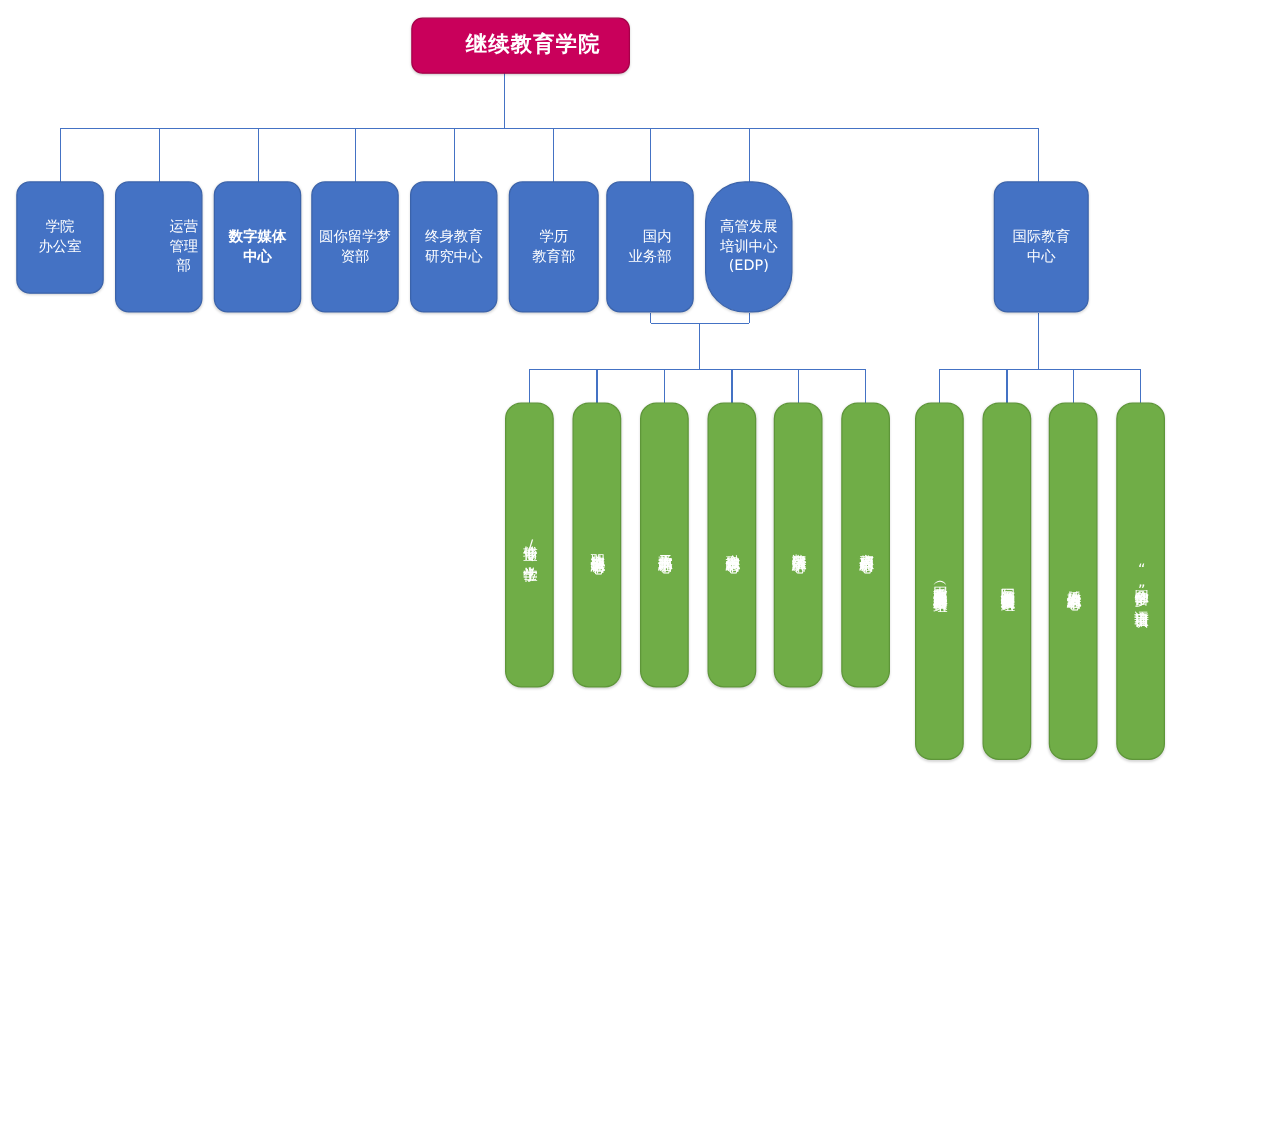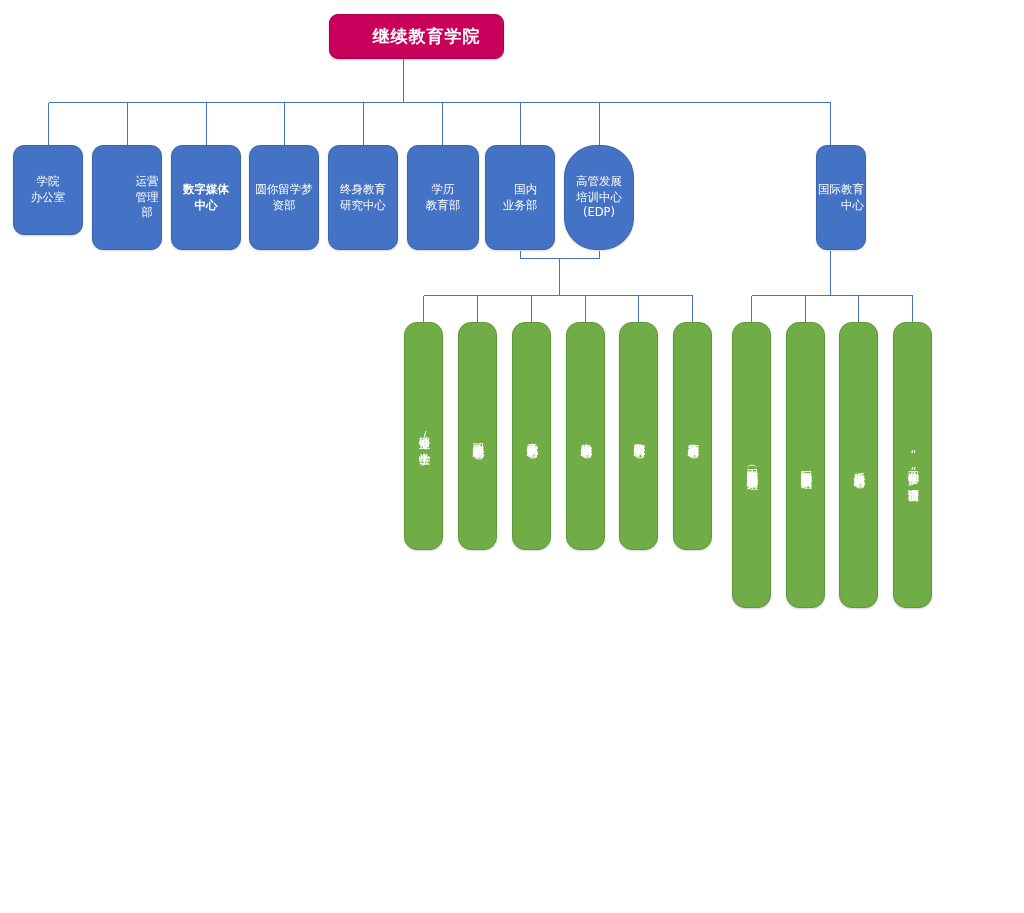--- a/index.html
+++ b/index.html
@@ -127,21 +127,21 @@
 资部</div>
       <div class="node dept" style="left: 328px; top: 145px; width: 70px; height: 105px;">终身教育
 研究中心</div>
       <div class="node dept" style="left: 407px; top: 145px; width: 72px; height: 105px;">学历
 教育部</div>
       <div class="node dept" style="left: 485px; top: 145px; width: 70px; height: 105px; text-align: right;">国内
 业务部</div>
       <div class="node dept" style="left: 564px; top: 145px; width: 70px; height: 105px; border-radius: 32px;">高管发展
 培训中心
 (EDP)</div>
-      <div class="node dept" style="left: 816px; top: 145px; width: 50px; height: 105px; text-align: right;">国际教育
+      <div class="node dept" style="left: 795px; top: 145px; width: 76px; height: 105px;">国际教育
 中心</div>
     </div>
 
   <div id="domestic-units-layer">
       <div class="node unit" style="left: 404px; top: 322px; width: 39px; height: 228px;">辅修专业/学士学位</div>
       <div class="node unit" style="left: 458px; top: 322px; width: 39px; height: 228px;">职业资格认证培训中心</div>
       <div class="node unit" style="left: 512px; top: 322px; width: 39px; height: 228px;">党政干部培训中心</div>
       <div class="node unit" style="left: 566px; top: 322px; width: 39px; height: 228px;">金融投资培训中心</div>
       <div class="node unit" style="left: 619px; top: 322px; width: 39px; height: 228px;">数字经济研训中心</div>
       <div class="node unit" style="left: 673px; top: 322px; width: 39px; height: 228px;">高校师资培训中心</div>

